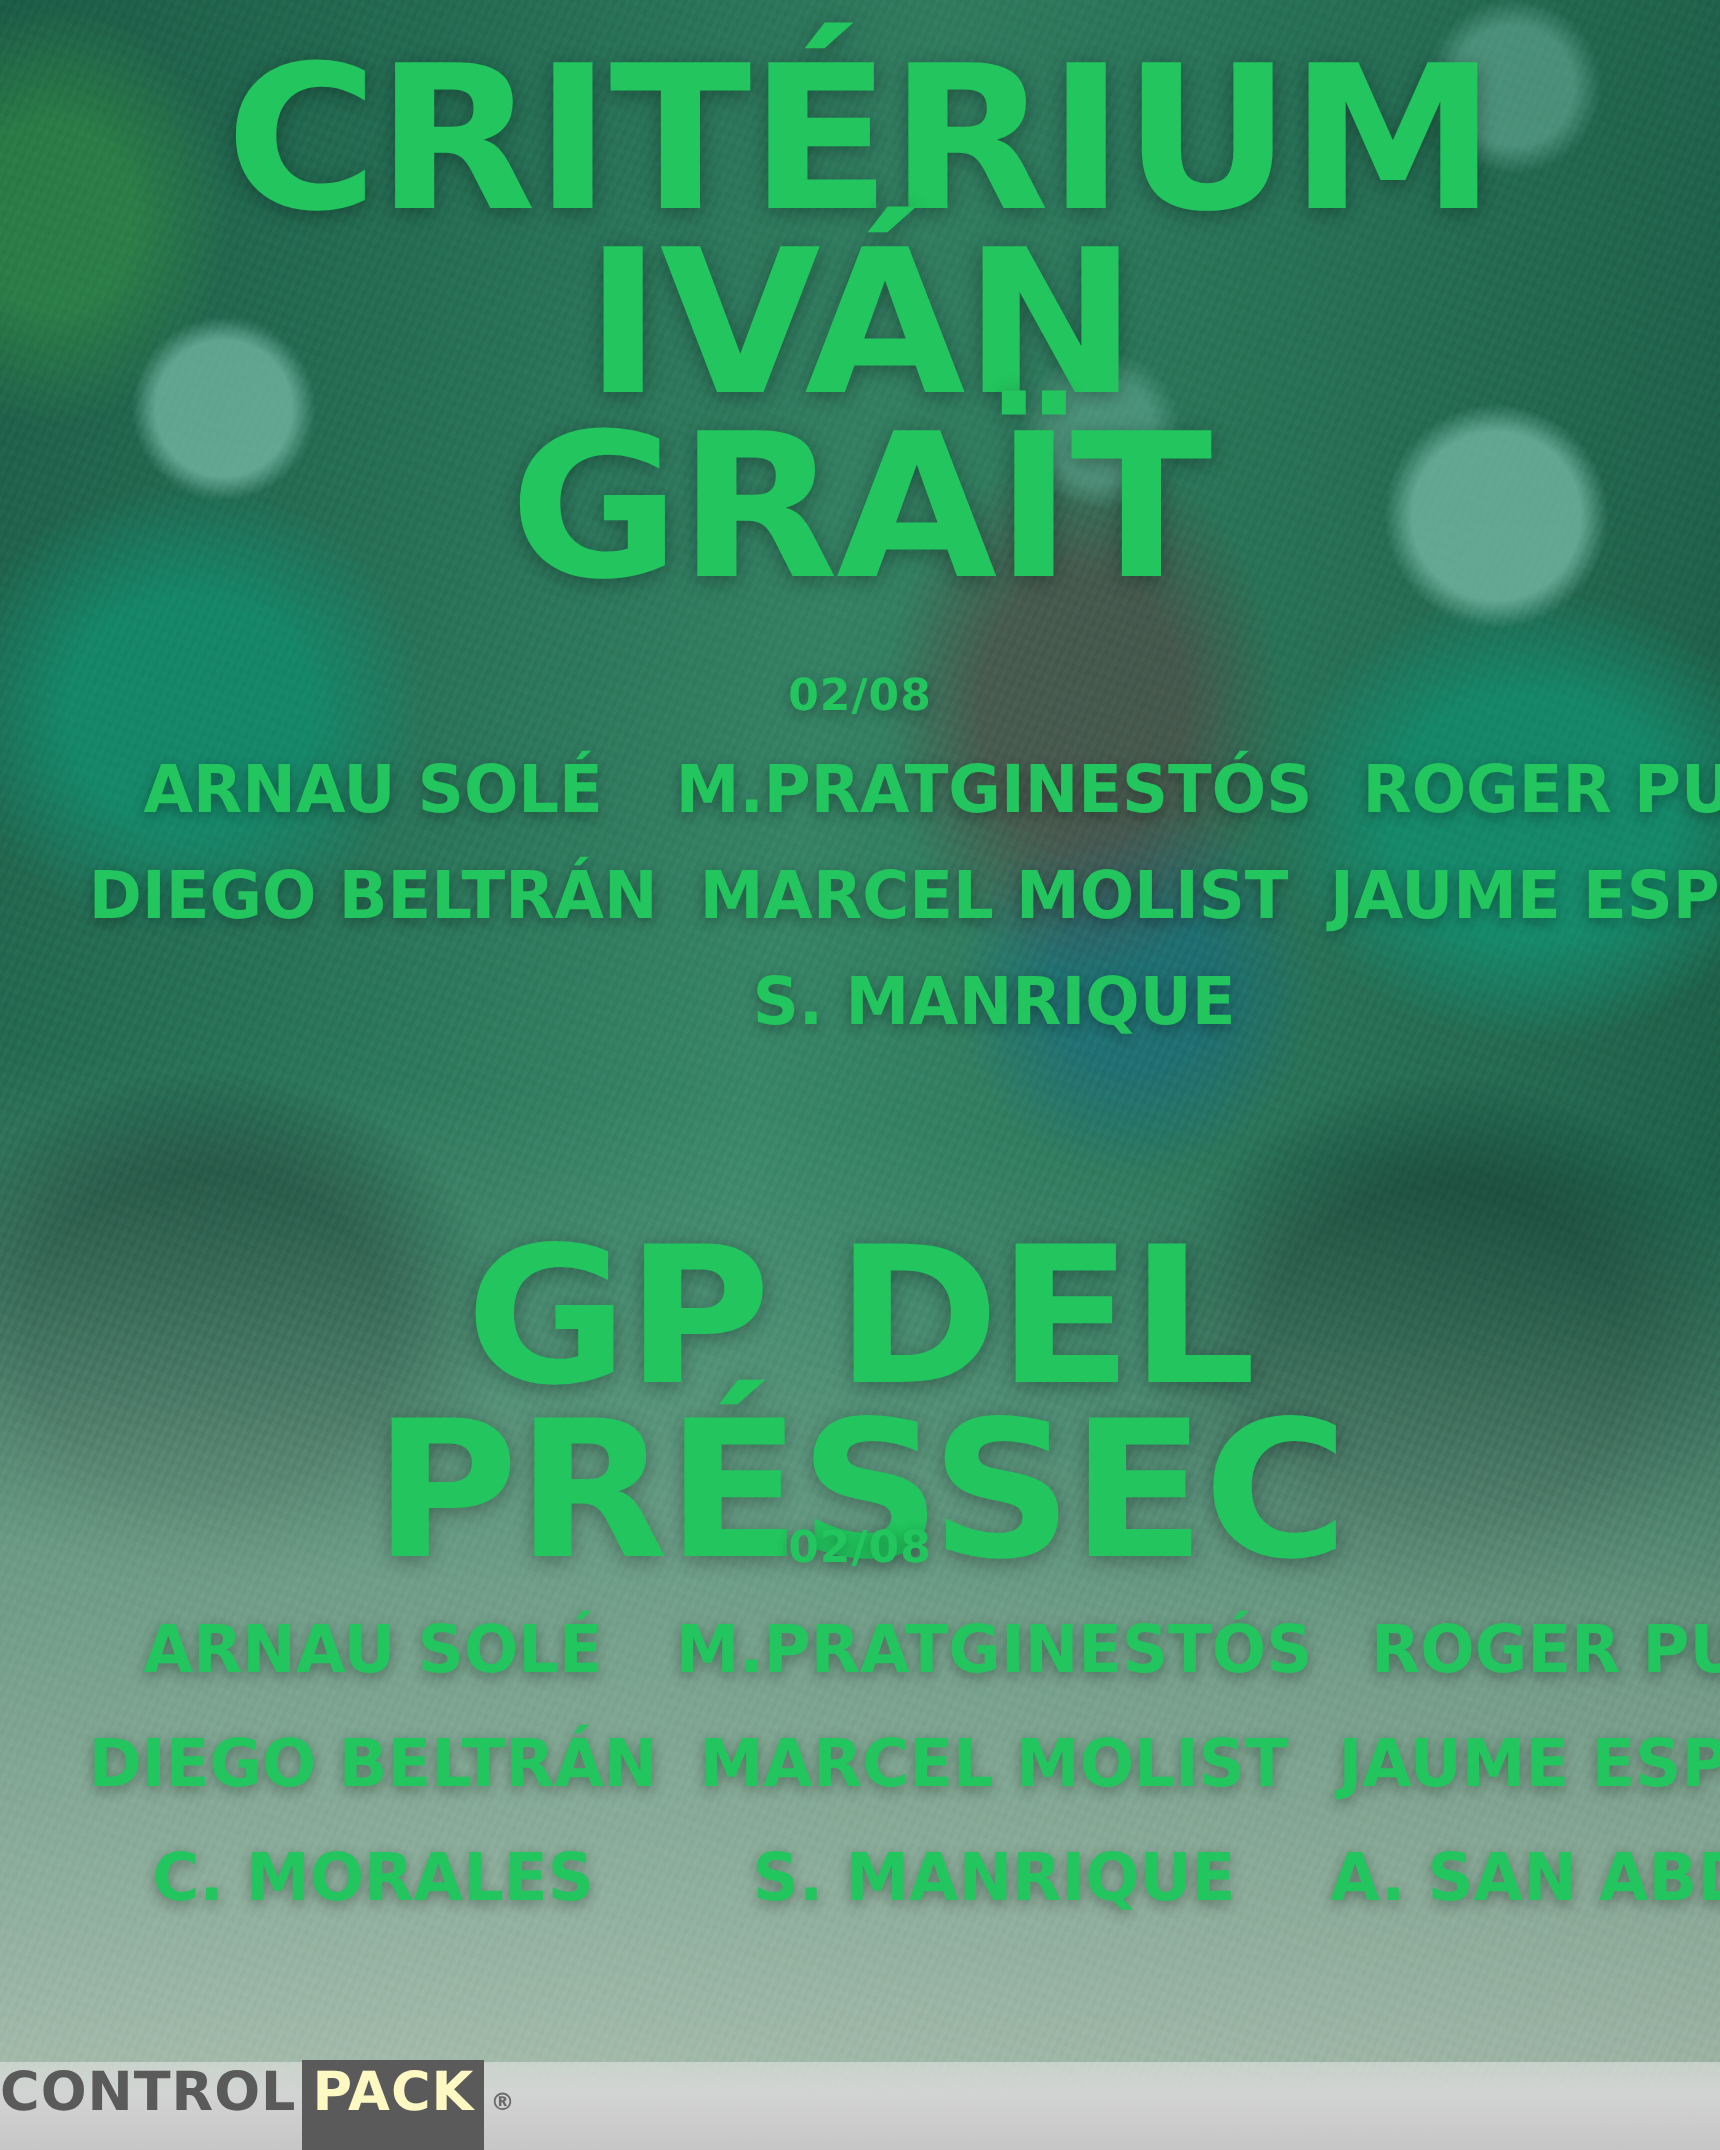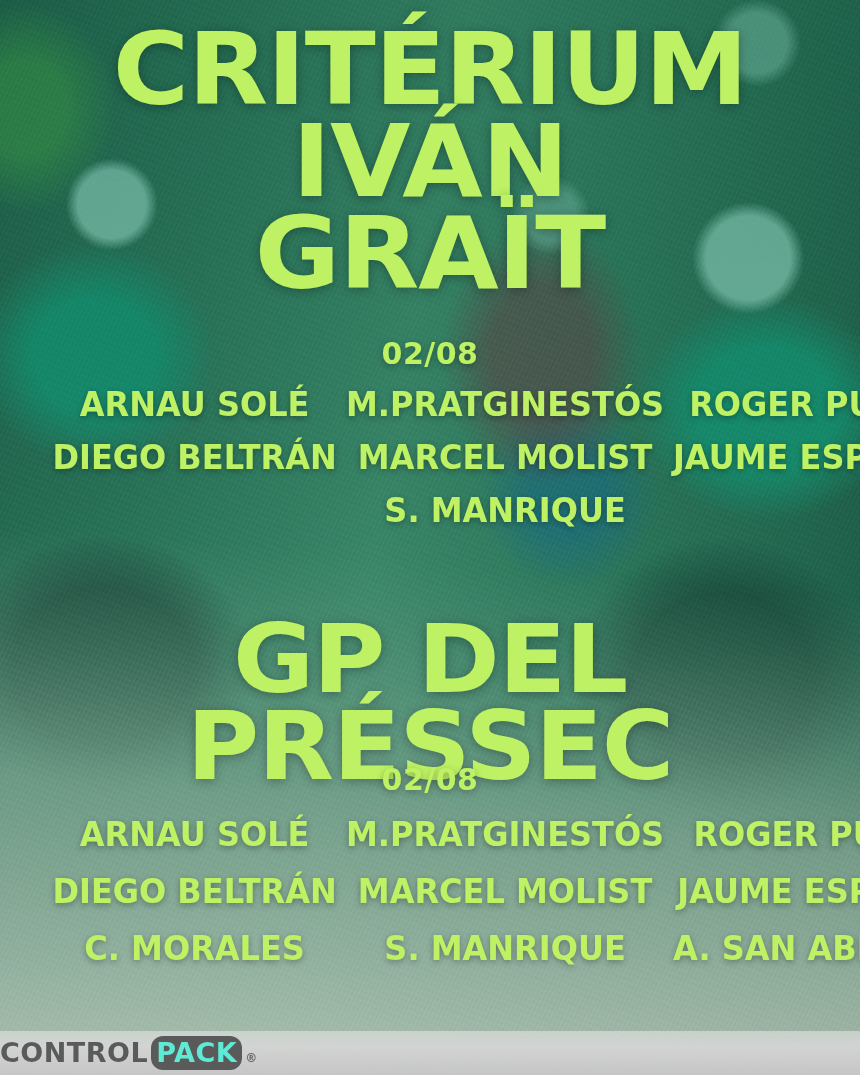--- a/index.html
+++ b/index.html
@@ -70,21 +70,21 @@
     background: linear-gradient(180deg,
         rgba(25,110,85,0.28) 0%,
         rgba(30,130,100,0.20) 60%,
         rgba(230,240,235,0.10) 100%);
   }
 
   
   .content {
     position: absolute;
     inset: 0;
-    color: #bef264;
+    color: #22c55e;
     text-align: center;
   }
 
   .race-title {
     font-family: "DejaVu Sans", sans-serif;
     font-weight: bold;
     letter-spacing: -1px;
     line-height: 0.92;
     text-transform: uppercase;
     text-shadow: 0 2px 10px rgba(0,0,0,0.30);
@@ -98,31 +98,30 @@
     left: 0;
     right: 0;
     font-size: 100px;
     padding: 0 40px;
   }
   #title1 .l2 { display: block; }
 
   .date {
     font-family: "DejaVu Sans", sans-serif;
     font-weight: bold;
-    font-size: 30px;
+    font-size: 22px;
     letter-spacing: 0.5px;
     text-shadow: 0 2px 7px rgba(0,0,0,0.30);
   }
 
   .riders {
     display: grid;
     grid-template-columns: 1fr 1fr 1fr;
     row-gap: 14px;
-    padding: 0 8px;
-    margin-left: 40px;
+    padding: 0 40px;
   }
   .rider {
     font-family: "DejaVu Sans", sans-serif;
     font-weight: bold;
     font-size: 33px;
     letter-spacing: 0px;
     text-transform: uppercase;
     white-space: nowrap;
     text-shadow: 0 2px 7px rgba(0,0,0,0.32);
     transform: scaleX(0.97);
@@ -161,24 +160,23 @@
     font-family: "DejaVu Sans", sans-serif;
     font-weight: bold;
     font-size: 27px;
     letter-spacing: 0.5px;
     color: #5a5a5a;
     display: flex;
     align-items: baseline;
   }
   .sponsor-logo .pack {
     background: #5a5a5a;
-    color: #5eead4;
-    padding: 1px 5px 2px 5px;
+    color: #fef9c3;
+    padding: 1px 5px 14px 5px;
     margin-left: 3px;
-    border-radius: 12px;
   }
   .sponsor-logo .reg {
     font-size: 12px;
     margin-left: 3px;
     color: #6a6a6a;
   }
 </style>
 </head>
 <body>
 

